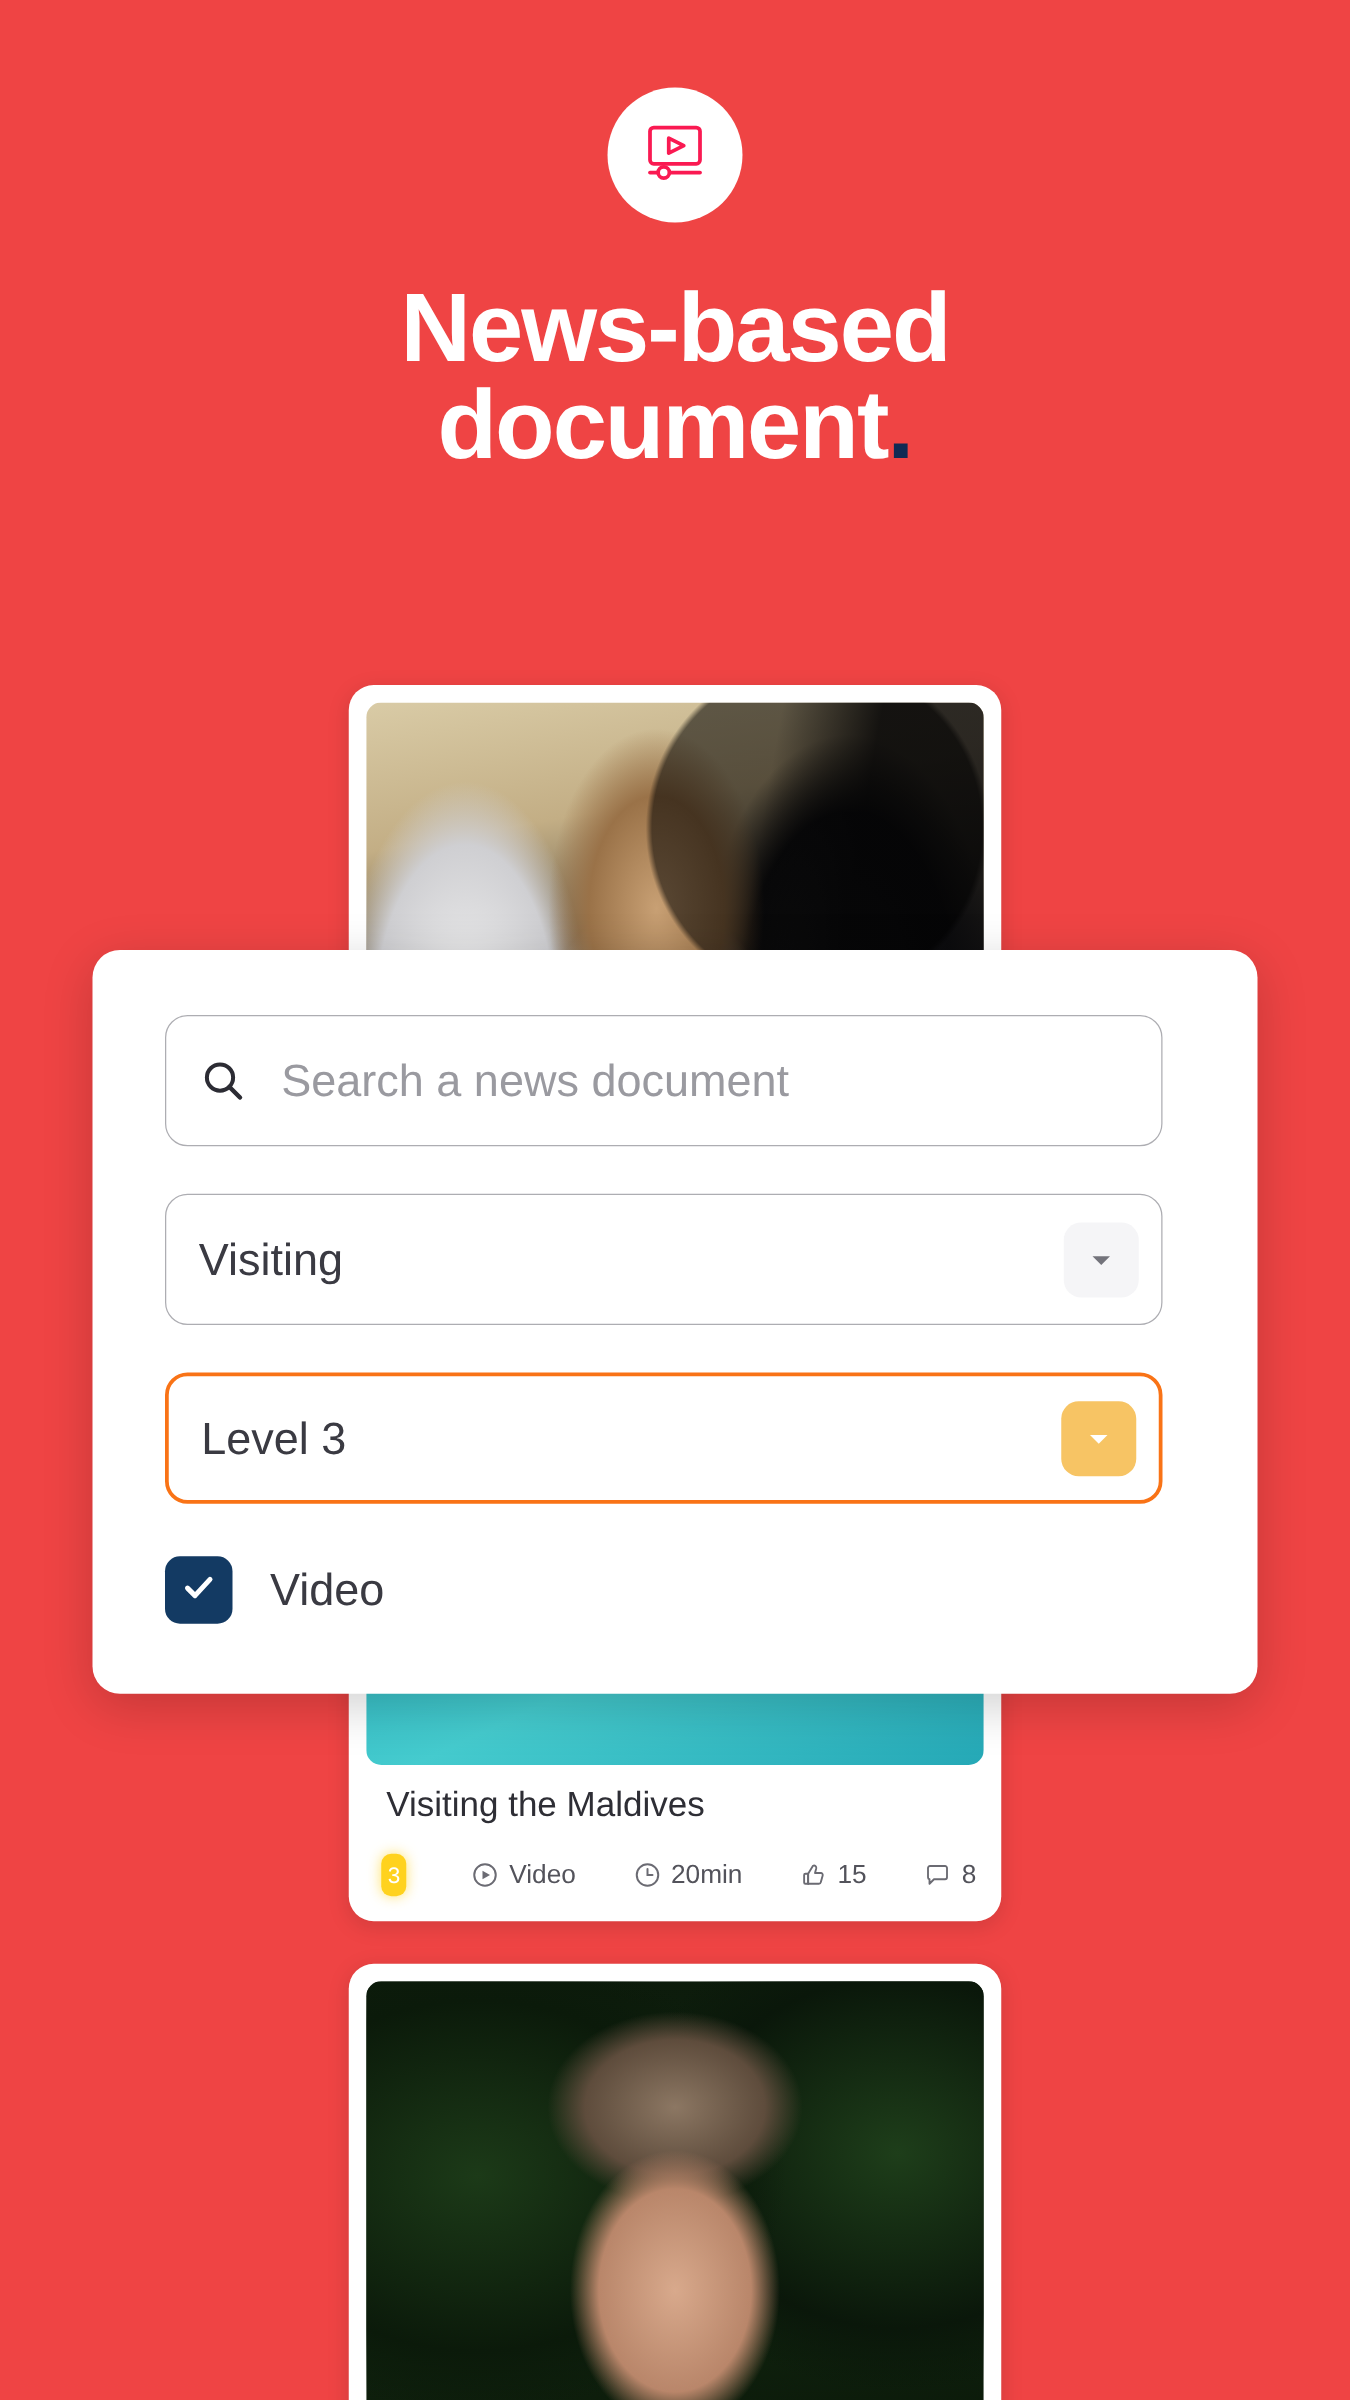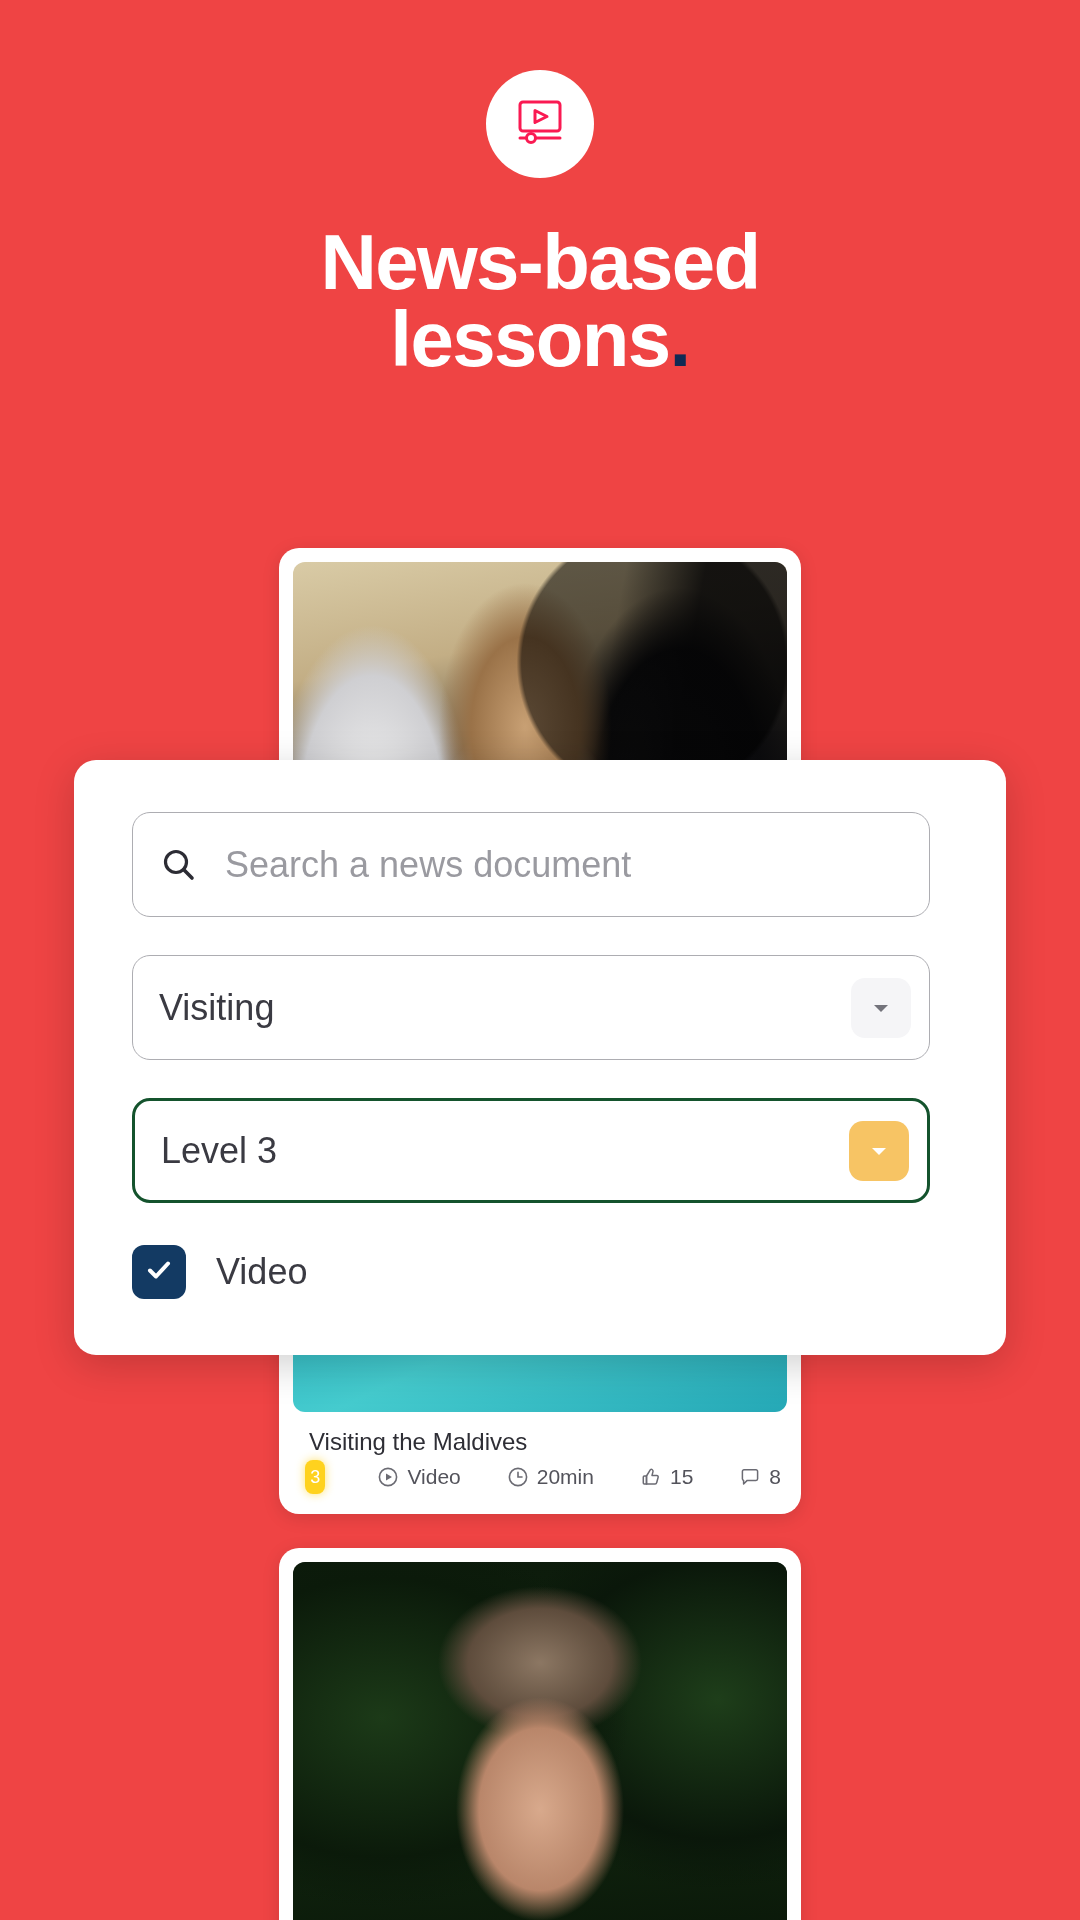--- a/index.html
+++ b/index.html
@@ -49,21 +49,21 @@
     border-radius:12px;
     overflow:hidden;
     position:relative;
   }
   .card-img.short { height:330px; }
   .card-body { padding:16px 6px 6px 6px; }
   .cat {
     font-size:20px; color:#9A9A9F; margin-bottom:14px;
   }
   .title {
-    font-size:24px; color:#2E2E35; margin-bottom:4px; padding-left:10px;
+    font-size:28px; color:#2E2E35; margin-bottom:23px; padding-left:10px;
   }
   .meta { display:flex; align-items:center; gap:0; padding-left:6px; }
   .badge {
     width:34px; height:34px; border-radius:8px;
     background:#FFD21E;
     color:#FFFFFF; font-size:18px;
     display:flex; align-items:center; justify-content:center;
     box-shadow:0 0 10px rgba(255,210,30,.65);
     margin-right:52px;
   }
@@ -143,21 +143,21 @@
     position:relative;
     height:105px;
     border:1.5px solid #ADADB2;
     border-radius:18px;
     display:flex; align-items:center;
     padding:0 26px;
     margin-bottom:38px;
     background:#FFFFFF;
   }
   .field.highlight {
-    border:3px solid #14532d;
+    border:3px solid #f97316;
     margin-bottom:42px;
   }
   .field .search-icon { margin-right:26px; display:flex; }
   .placeholder { font-size:36px; color:#9A9AA0; }
   .value { font-size:36px; color:#3A3A42; }
   .chev {
     position:absolute; right:18px; top:50%; transform:translateY(-50%);
     width:60px; height:60px; border-radius:14px;
     display:flex; align-items:center; justify-content:center;
     background:#F5F5F7;
@@ -185,21 +185,21 @@
             <path d="M24 17.5 L36 23.5 L24 29.5 Z" stroke="#FA1A52" stroke-width="3" stroke-linejoin="round" fill="none"></path>
             <line x1="9" y1="45" x2="49" y2="45" stroke="#FA1A52" stroke-width="3" stroke-linecap="round"></line>
             <circle cx="20" cy="45" r="4.5" stroke="#FA1A52" stroke-width="3" fill="#fff"></circle>
           </svg>
         </span>
       </div>
     </div>
 
     <div class="headline">
       <div>News-based</div>
-      <div><span>lessons</span><span class="dot">.</span></div>
+      <div><span>document</span><span class="dot">.</span></div>
     </div>
   </div>
 
   <div class="feed">
 
     <div class="card">
       <div class="card-img">
         <div class="photo-f1"></div>
       </div>
     </div>

